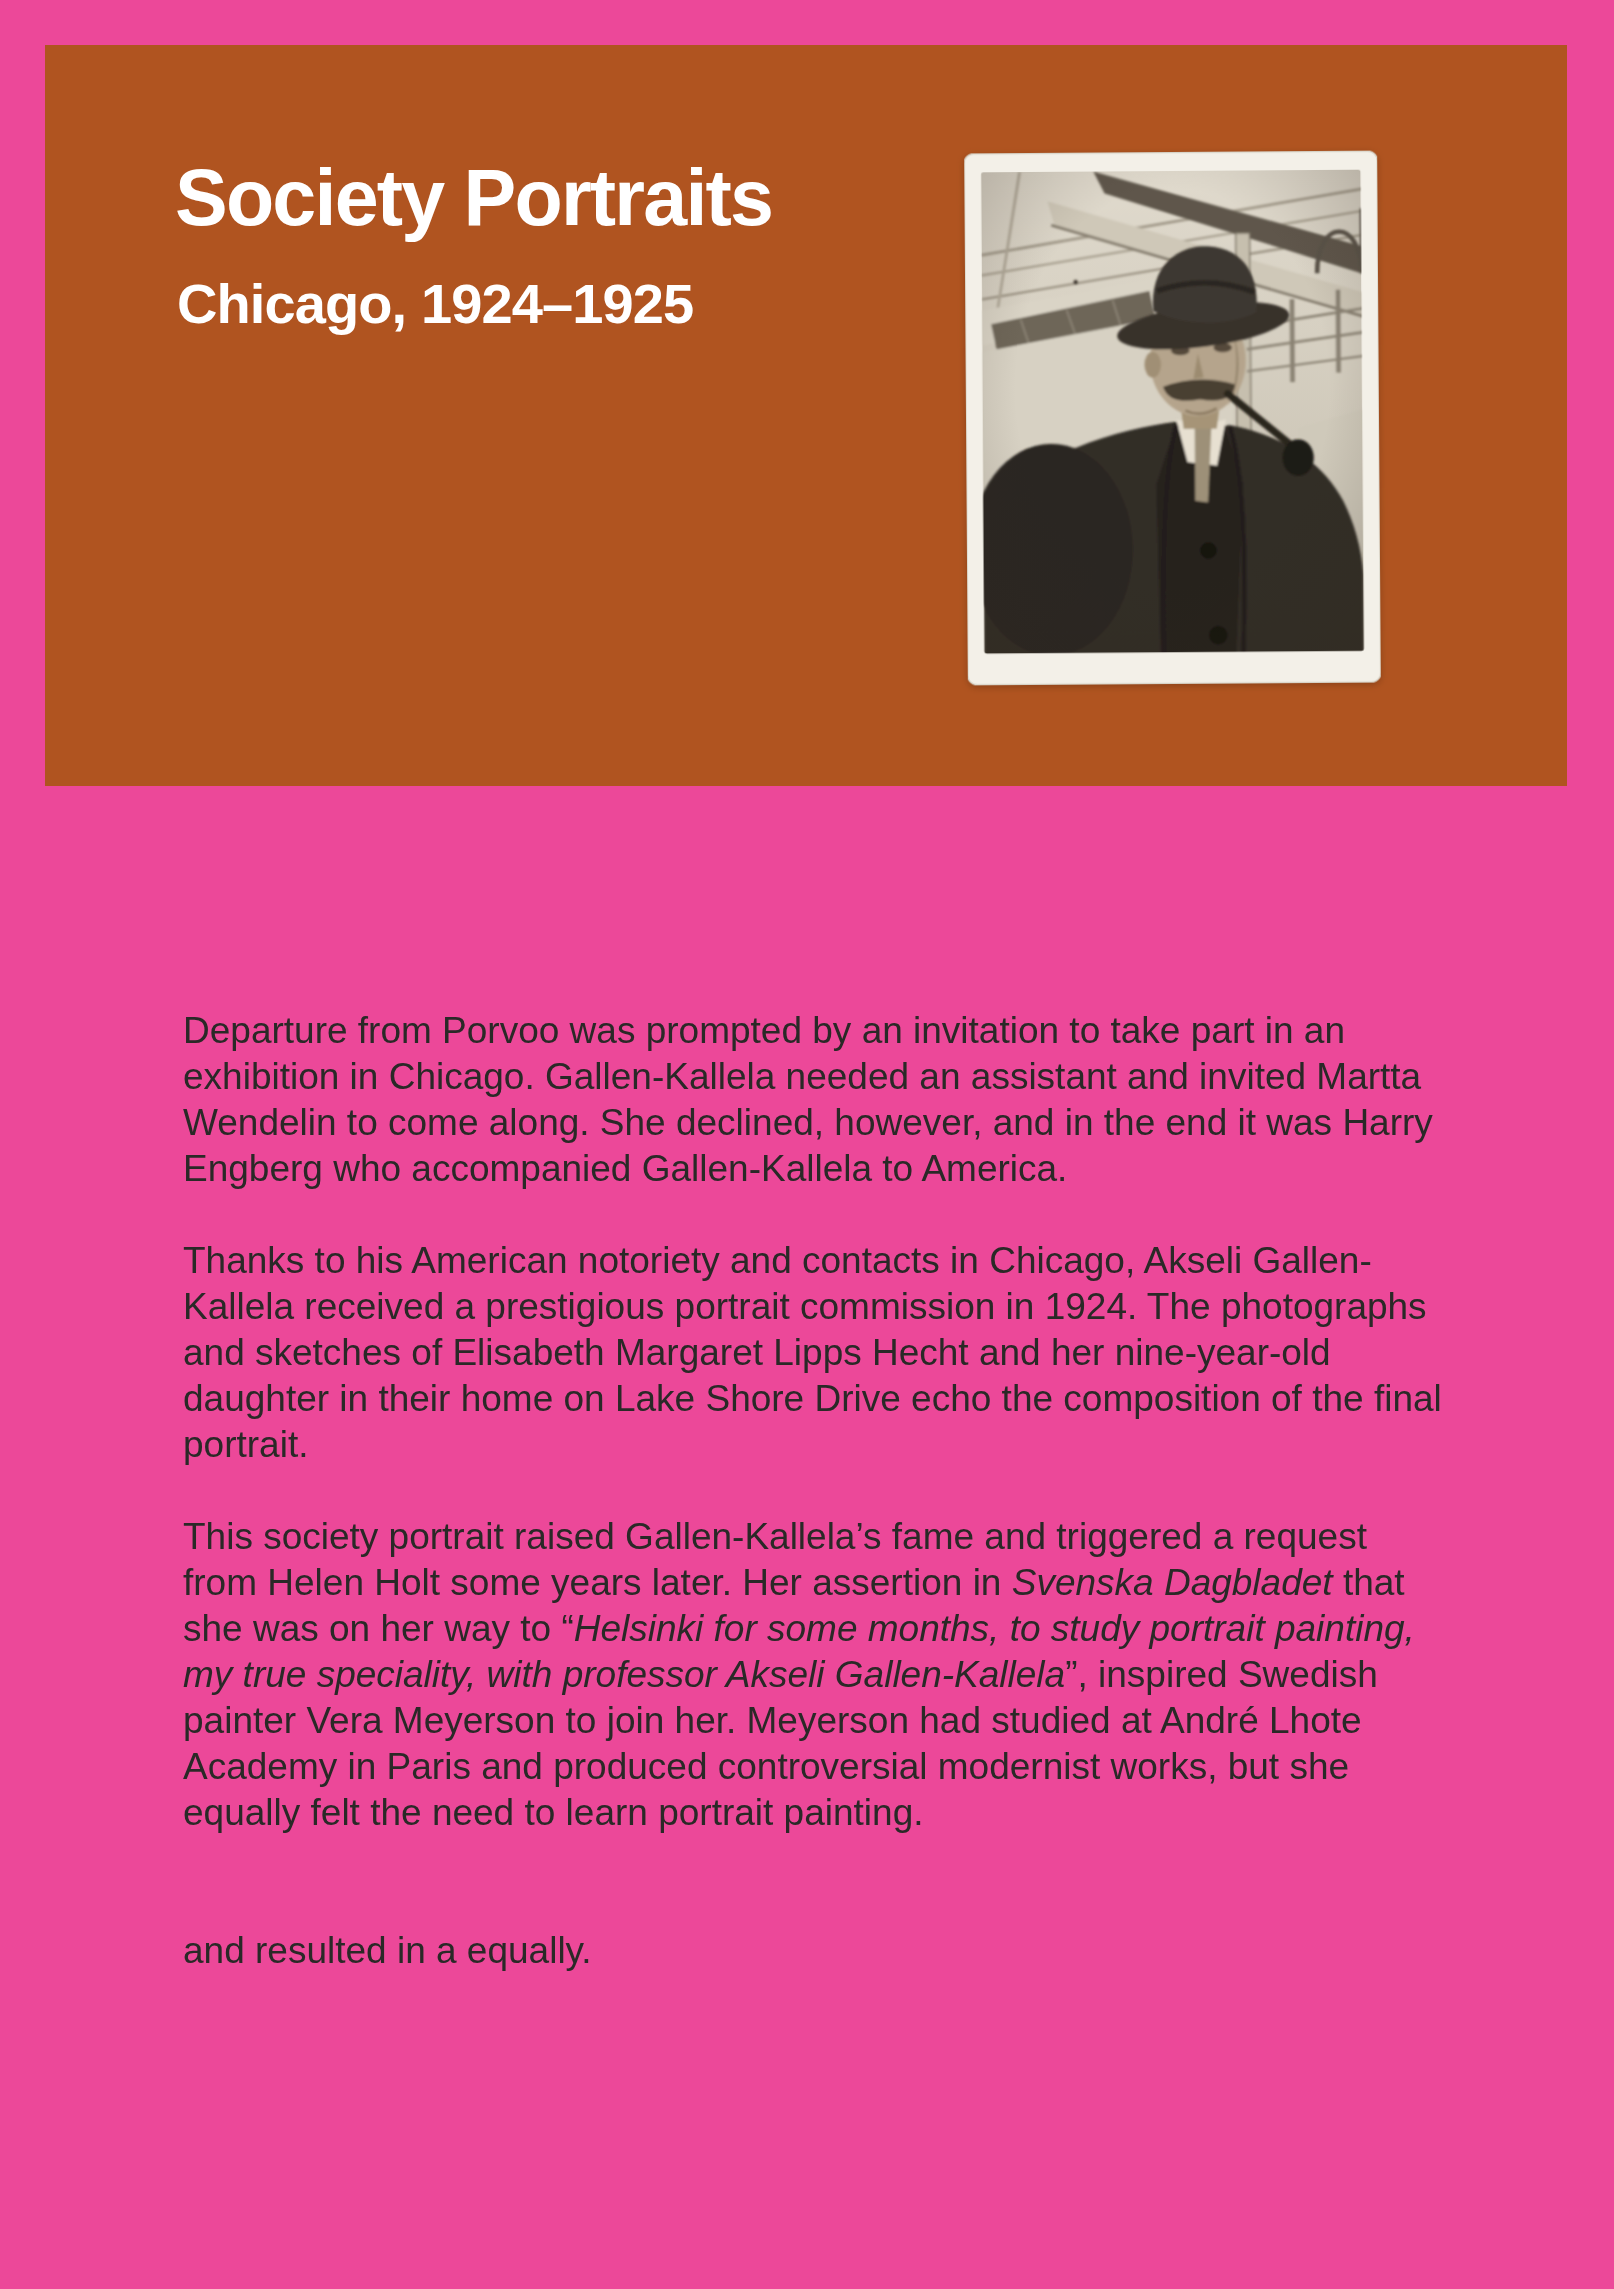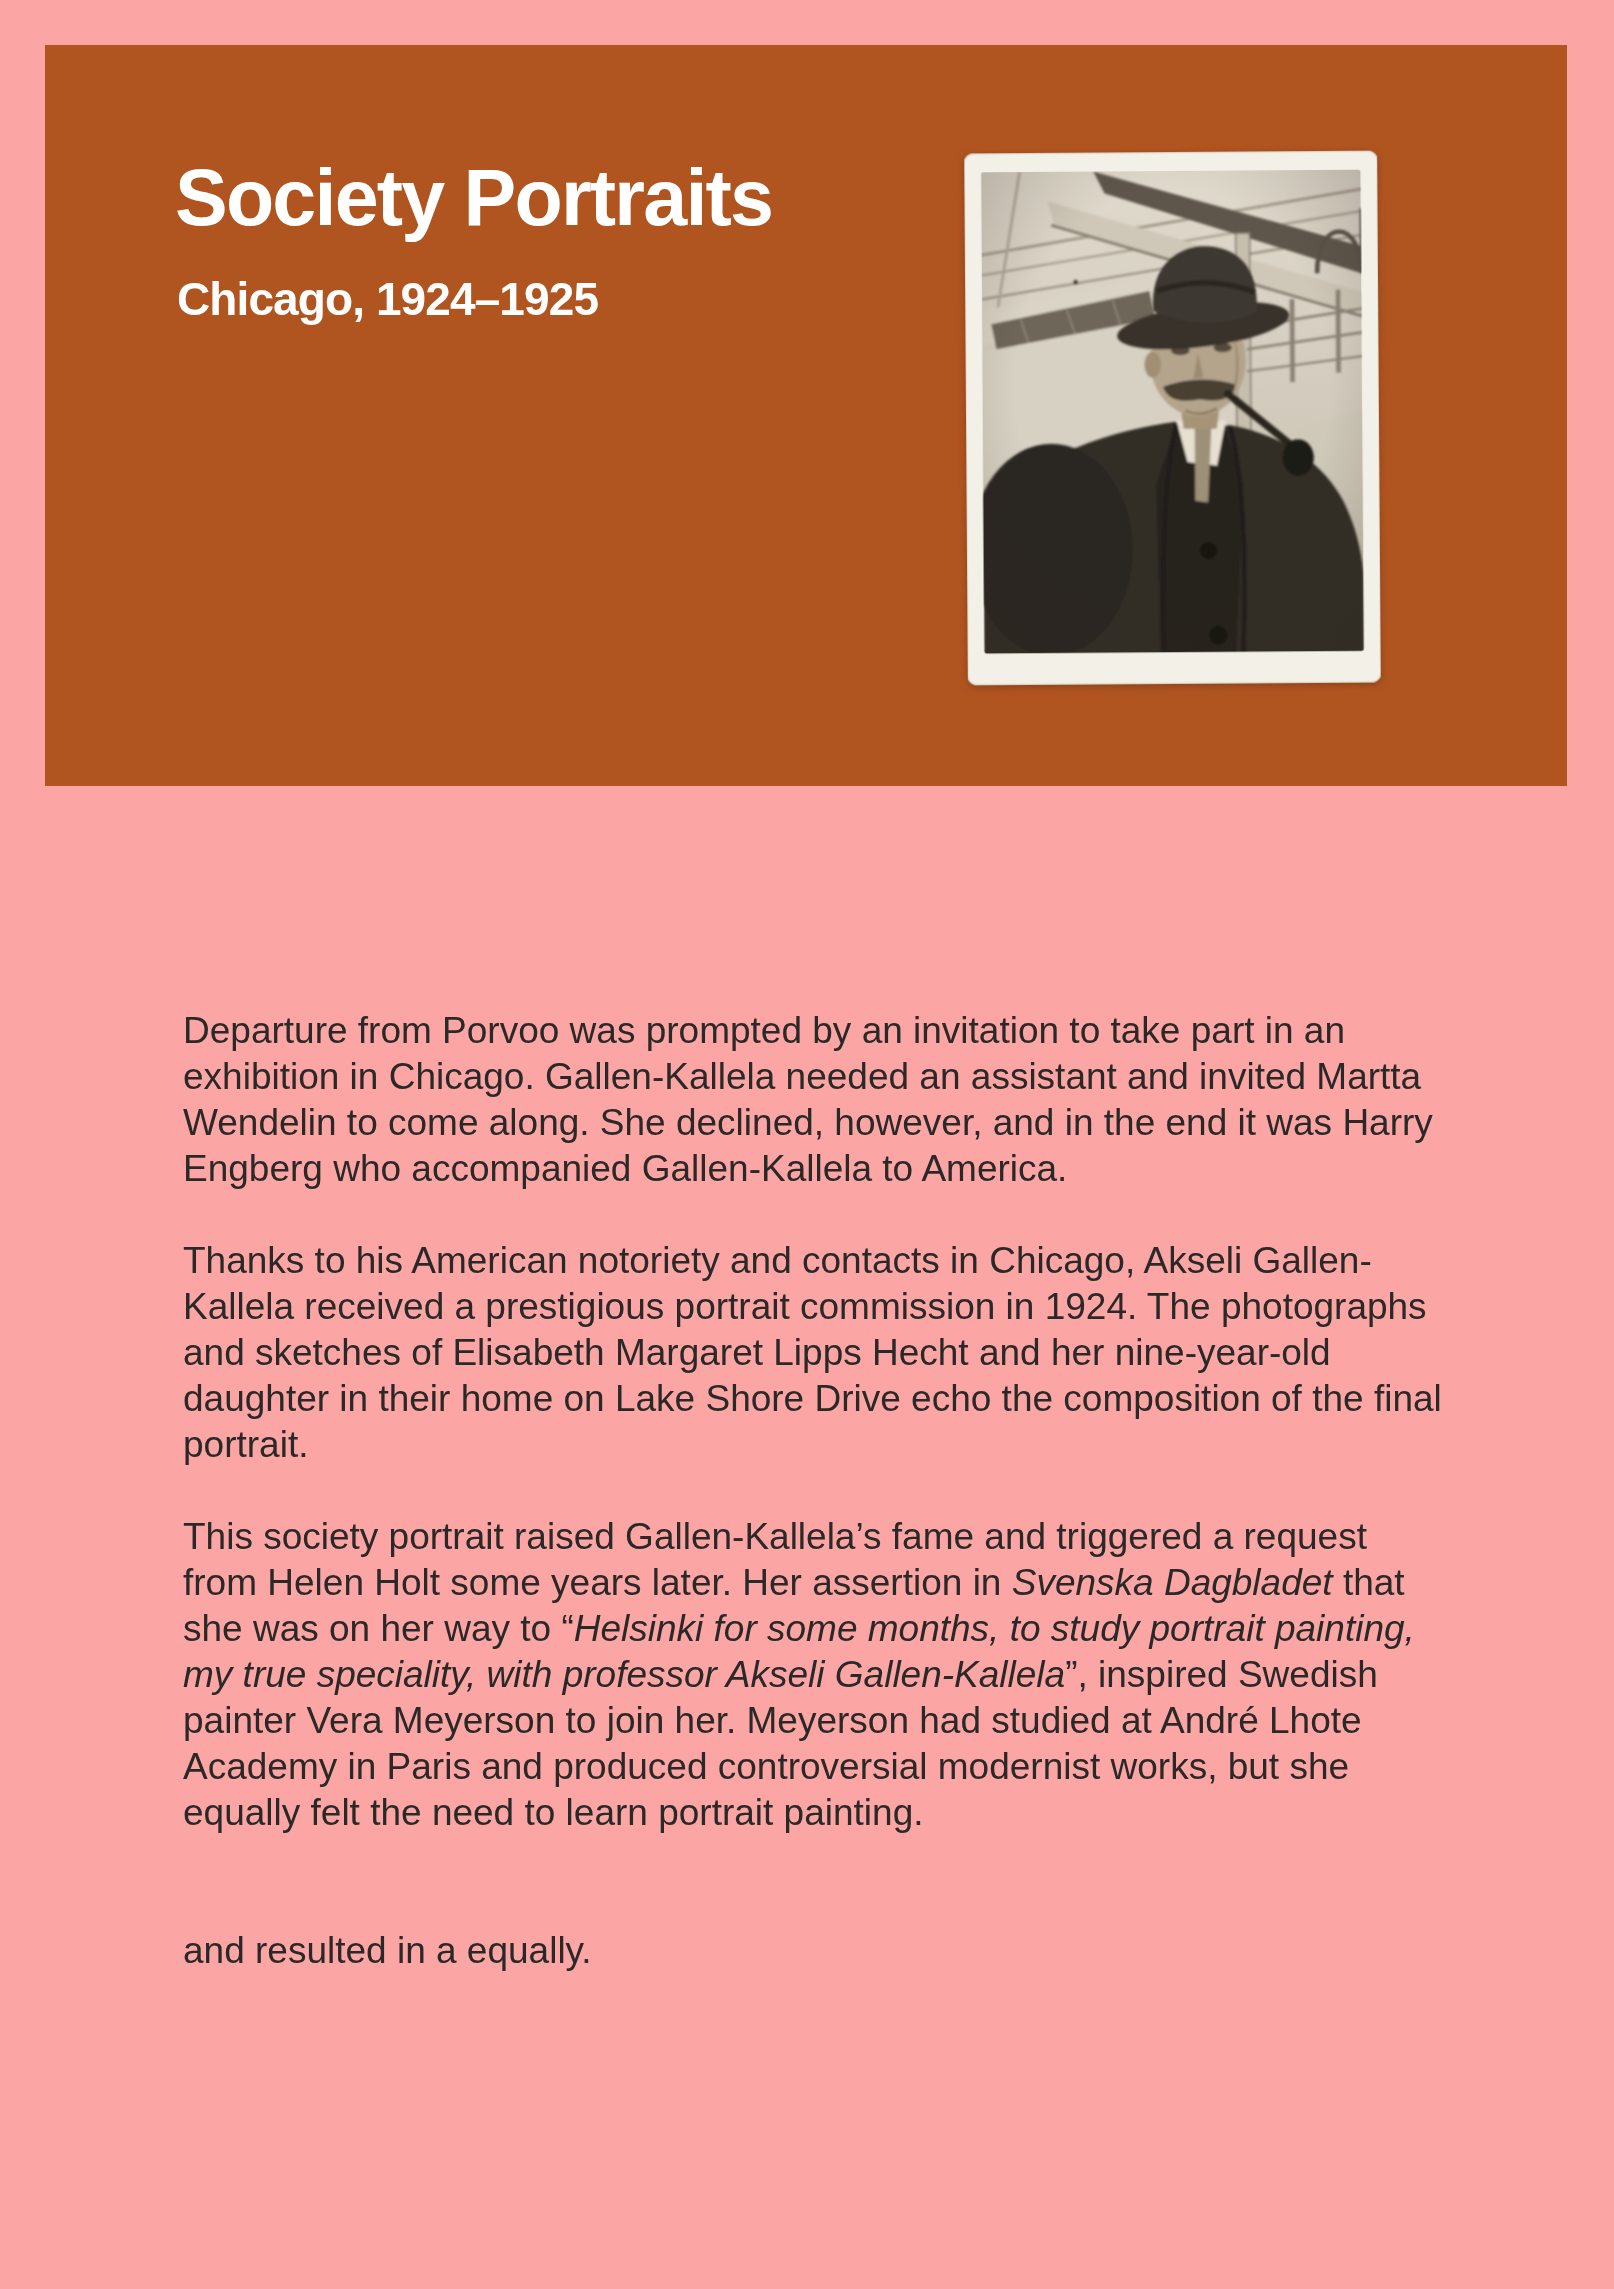--- a/index.html
+++ b/index.html
@@ -25,21 +25,21 @@
     left: 130px; top: 113px;
     font-size: 79px;
     font-weight: 700;
     letter-spacing: -1.8px;
     line-height: 1;
     color: #ffffff;
   }
   .hero .subtitle {
     position: absolute;
     left: 132px; top: 231px;
-    font-size: 46px;
+    font-size: 56px;
     font-weight: 700;
     letter-spacing: -0.9px;
     line-height: 1;
     color: #ffffff;
   }
   
   .photo {
     position: absolute;
     left: 921px; top: 107px;
     width: 413px; height: 532px;
@@ -56,21 +56,21 @@
     line-height: 46px;
     color: #2a2927;
   }
   .body-text p.para { margin: 9px; }
   .body-text p.para + p.para { margin-top: 46px; }
   .body-text em { font-style: italic; }
 </style>
 </head>
 <body>
 
-<div class="page" style="background: #fca5a5;">
+<div class="page" style="background: #ec4899;">
 
   <header class="hero" style="background: rgb(176, 84, 32);">
     <h1 style="color: rgb(255, 255, 255);">Society Portraits</h1>
     <p class="subtitle" style="color: rgb(255, 255, 255);">Chicago, 1924–1925</p>
 
     <figure class="photo">
       <svg viewBox="0 0 448 576" width="413" height="532" role="img" aria-label="vintage photograph">
         <defs>
           <linearGradient id="sky" x1="0" y1="0" x2="0" y2="1">
             <stop offset="0" stop-color="#e0dacd"></stop>

